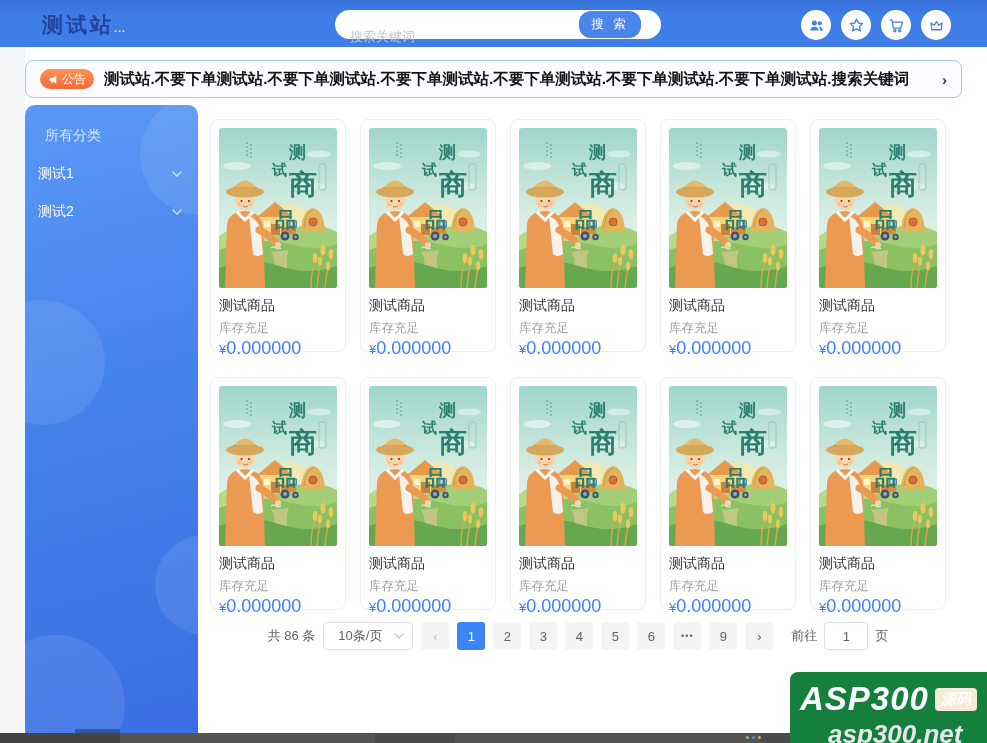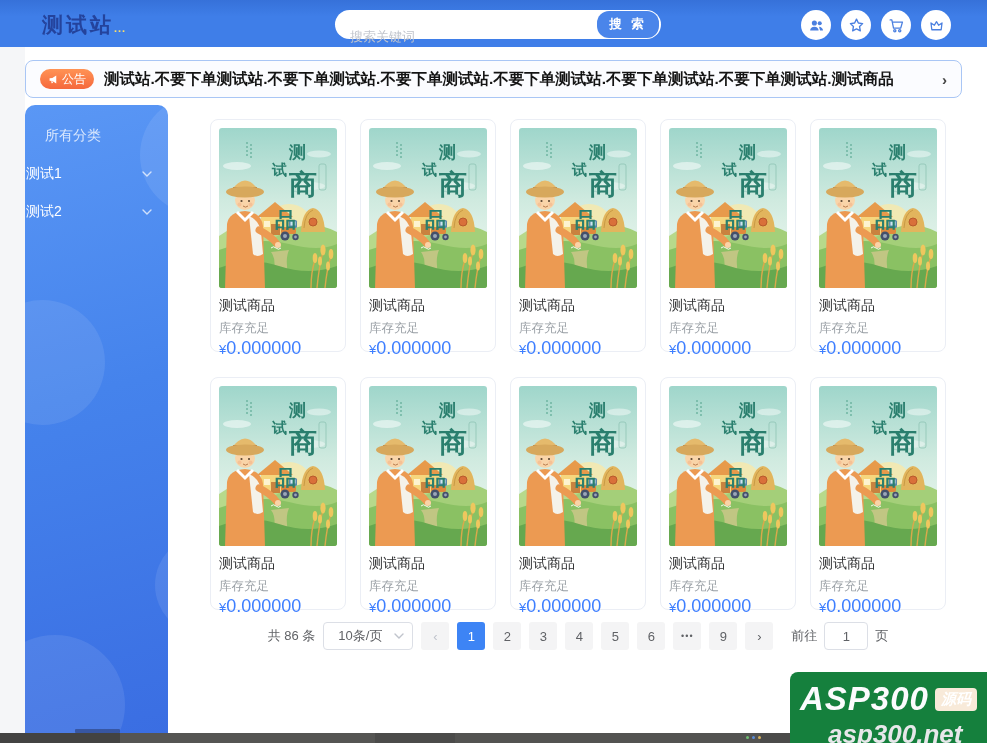--- a/index.html
+++ b/index.html
@@ -10,49 +10,49 @@
   .topbar { position:absolute; left:0; top:0; width:987px; height:47px;
     background:linear-gradient(180deg,#3671d9 0%,#3f7ee8 35%,#3f7ee8 100%); z-index:4; }
   .logo { position:absolute; left:42px; top:11px; font-size:21px; font-weight:800;
     color:#24439c; letter-spacing:3px; }
   .logo .dots { font-size:11px; letter-spacing:1px; color:#ffe066; font-weight:700; }
   .searchwrap { position:absolute; left:335px; top:10px; width:326px; height:29px;
     background:#fff; border-radius:15px; display:flex; align-items:center; }
   .searchwrap input { flex:1; border:none; outline:none; background:transparent;
     padding:0 10px 0 15px; font-size:13px; color:#333; font-family:inherit;margin-top:24px; }
   .searchwrap input::placeholder { color:#c0c4cc; }
-  .search-btn { width:62px; height:27px; margin-right:2px; border:none; border-radius:12px;
+  .search-btn { width:62px; height:27px; margin-right:20px; border:none; border-radius:12px;
     background:#4a85ea; color:#fff; font-size:12.5px; letter-spacing:3px; cursor:pointer;
-    font-family:inherit;font-weight:bold; }
+    font-family:inherit; }
   .hicon { position:absolute; top:10px; width:30px; height:30px; border-radius:50%;
     background:#fff; display:flex; align-items:center; justify-content:center; cursor:pointer; }
   .hicon svg { width:17px; height:17px; }
 
   
   .notice { position:absolute; left:25px; top:60px; width:937px; height:38px;
     background:#fbfcff; border:1px solid #a9c6f5; border-radius:8px;
     display:flex; align-items:center; padding:0 14px; z-index:3; }
   .notice-badge { display:flex; align-items:center; gap:3px; height:20px; padding:0 8px;
     border-radius:10px; background:linear-gradient(180deg,#ff9355,#f5683c);
     color:#fff; font-size:12px; flex:none; margin-right:10px; }
   .notice-text { flex:1; font-size:15.5px; font-weight:700; color:#141414;
     white-space:nowrap; overflow:hidden; }
   .notice-arrow { flex:none; color:#444; font-size:15px; font-weight:700; padding-left:10px;
     cursor:pointer; }
 
   
   .gutter { position:absolute; left:0; top:47px; width:25px; height:696px; background:#f5f6f8; }
-  .sidebar { position:absolute; left:25px; top:105px; width:143px; height:638px;
+  .sidebar { position:absolute; left:25px; top:105px; width:173px; height:638px;
     background:linear-gradient(165deg,#5a97f5 0%,#4583ec 45%,#3a6de2 100%);
     border-radius:10px 10px 0 0; overflow:hidden; z-index:1; }
   .bubble { position:absolute; border-radius:50%; background:rgba(255,255,255,0.09); }
   .side-title { margin:22px 0 0 20px; font-size:14px; color:rgba(255,255,255,0.78);
     position:relative; }
   .cat { height:38px; display:flex; align-items:center; justify-content:space-between;
-    padding:0 16px 0 1px; color:#fff; font-size:14px; cursor:pointer; position:relative; }
+    padding:0 16px 0 13px; color:#fff; font-size:14px; cursor:pointer; position:relative; }
   .cat:first-of-type { margin-top:10px; }
   .cat svg { width:10px; height:7px; opacity:.85; }
   .side-smudge { position:absolute; left:50px; bottom:10px; width:45px; height:4px;
     background:rgba(30,40,80,0.45); border-radius:1px; }
 
   
   .grid { position:absolute; left:210px; top:119px; width:736px;
     display:grid; grid-template-columns:repeat(5,136px); column-gap:14px; row-gap:25px; }
   .card { width:136px; height:233px; background:#fff; border:1px solid #ebeef5;
     border-radius:8px; padding:8px 8px 0; cursor:pointer; }
@@ -136,21 +136,21 @@
 </div>
 
 <div class="notice">
   <div class="notice-badge">
     <svg width="11" height="11" viewBox="0 0 14 14">
       <path d="M2 5.5v3l3.5.4 5 3.1V2L5.5 5.1z" fill="#fff"></path>
       <path d="M4 9.2l.6 2.6 1.7-.3-.5-2.2z" fill="#fff"></path>
     </svg>
     <span>公告</span>
   </div>
-  <div class="notice-text">测试站.不要下单测试站.不要下单测试站.不要下单测试站.不要下单测试站.不要下单测试站.不要下单测试站.测试商品</div>
+  <div class="notice-text">测试站.不要下单测试站.不要下单测试站.不要下单测试站.不要下单测试站.不要下单测试站.不要下单测试站.搜索关键词</div>
   <div class="notice-arrow">›</div>
 </div>
 
 <div class="gutter"></div>
 <div class="sidebar">
   <div class="bubble" style="left:115px; top:-10px; width:120px; height:120px;"></div>
   <div class="bubble" style="left:-45px; top:195px; width:125px; height:125px;"></div>
   <div class="bubble" style="left:130px; top:430px; width:100px; height:100px;"></div>
   <div class="bubble" style="left:-40px; top:530px; width:140px; height:140px;"></div>
   <div class="side-title">所有分类</div>

